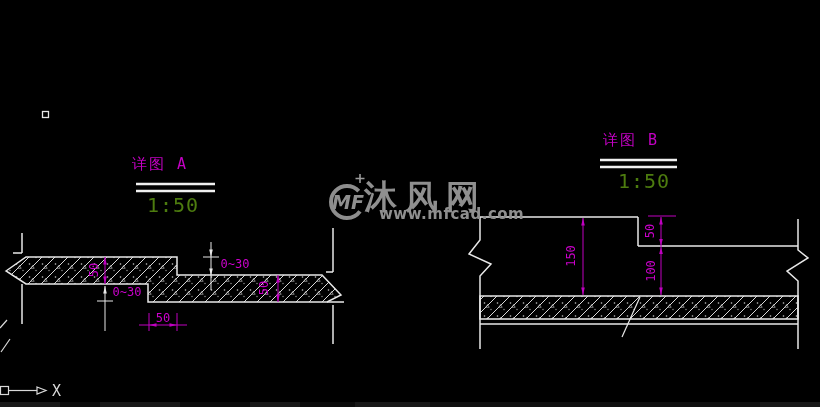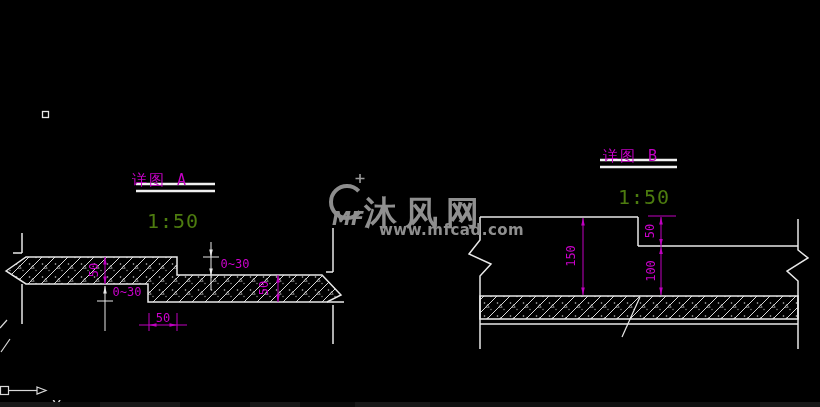--- a/index.html
+++ b/index.html
@@ -1,19 +1,19 @@
 <!DOCTYPE html>
 <html><head>
 <meta charset="utf-8">
 <style>
   html,body{margin:0;padding:0;background:#000;}
   .viewport{position:relative;width:820px;height:407px;background:#000;overflow:hidden;
             font-family:"DejaVu Sans Mono","Liberation Mono",monospace;}
   svg.draw{position:absolute;left:0;top:0;}
-  .t{position:absolute;white-space:nowrap;margin-top:16px;}
+  .t{position:absolute;white-space:nowrap;}
   .title{font-size:15px;letter-spacing:2px;color:#c400c4;}
   .scale{font-size:20px;letter-spacing:1px;color:#4d7c0f;}
   .dim{position:absolute;transform:translate(-50%,-50%);font-size:12px;color:#cc00cc;white-space:nowrap;}
   .dim.rot{transform:translate(-50%,-50%) rotate(-90deg);}
   .axis-label{font-size:15px;color:#d8d8d8;}
   .wm-logo{font-size:19px;font-style:italic;font-weight:bold;color:#8f8f8f;font-family:"DejaVu Sans",sans-serif;}
   .wm-name{font-size:33px;font-weight:bold;letter-spacing:8px;color:#8f8f8f;font-family:"DejaVu Sans",sans-serif;}
   .wm-url{font-size:15px;font-weight:bold;letter-spacing:.5px;color:#8f8f8f;font-family:"DejaVu Sans",sans-serif;}
   .bottom-strip{position:absolute;left:0;bottom:0;width:820px;height:5px;background:#181818;}
   .bottom-strip span{position:absolute;top:0;height:5px;background:#0b0b0b;}

